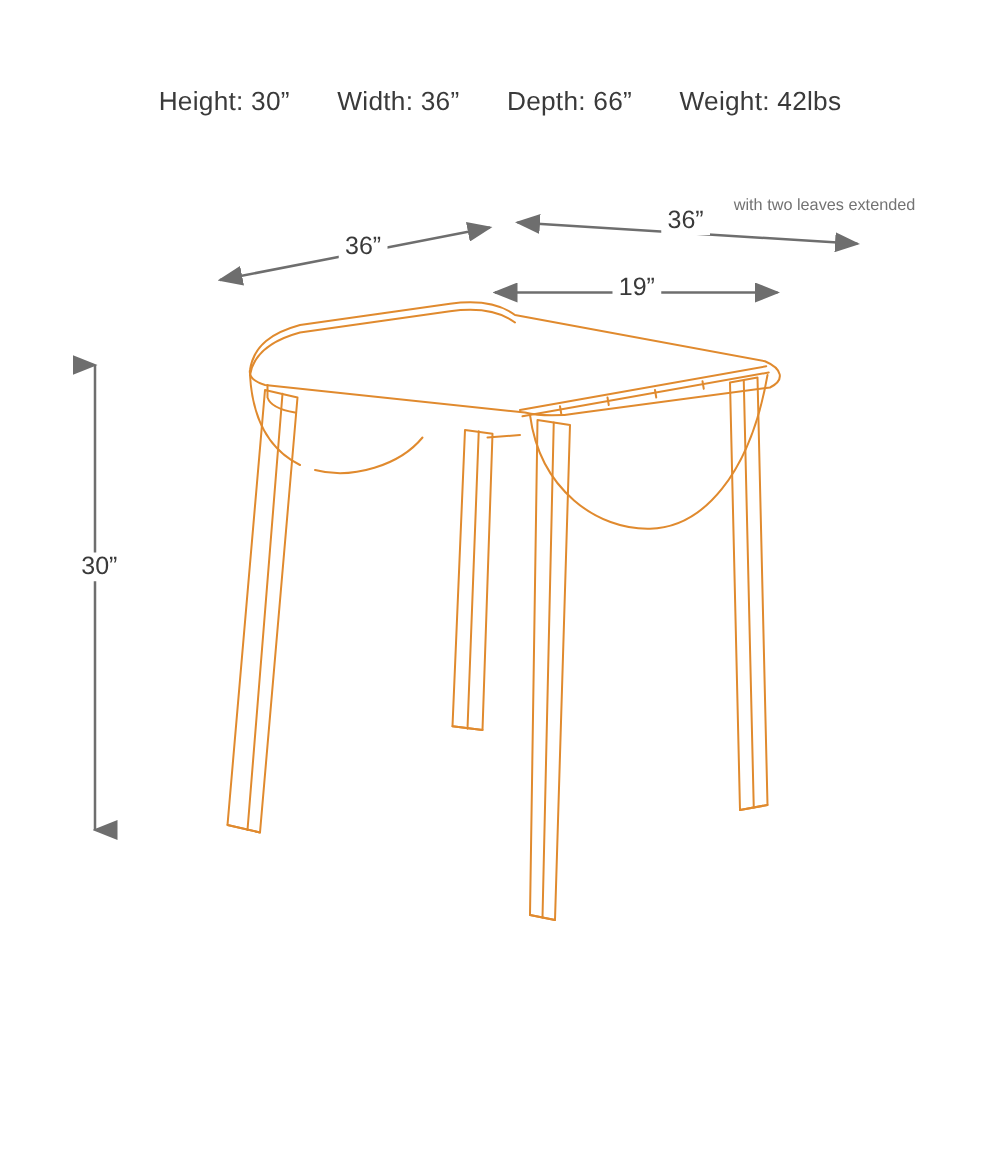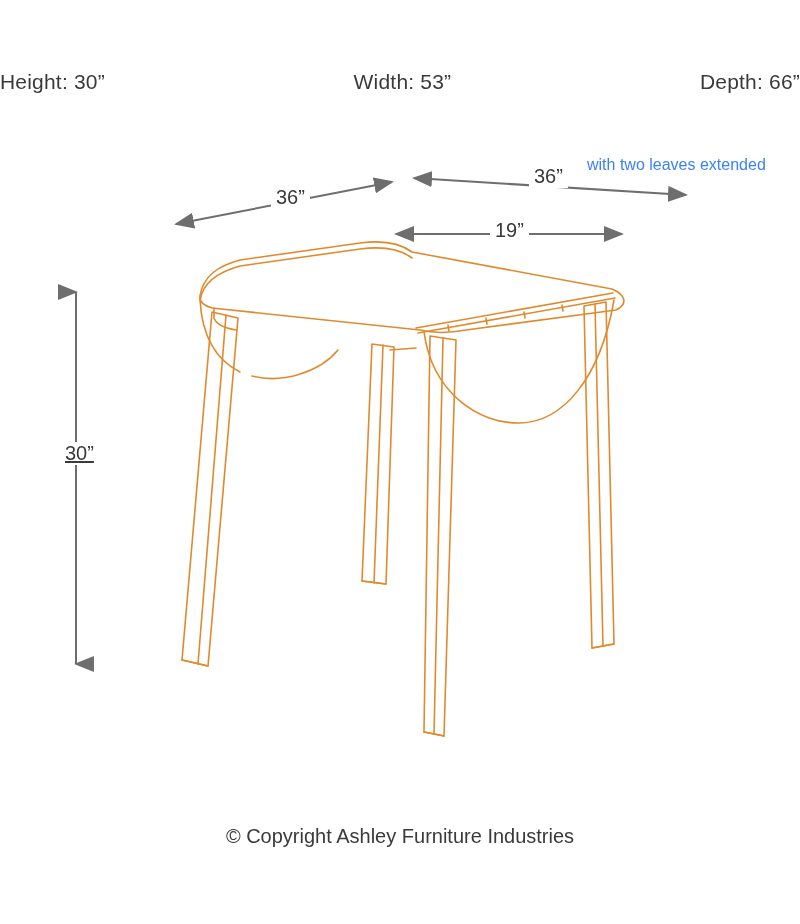--- a/index.html
+++ b/index.html
@@ -21,21 +21,21 @@
     height: 924px;
   }
 
   
   .specs {
     position: absolute;
     top: 70px;
     left: 0;
     width: 800px;
     display: flex;
-    justify-content: space-between;
+    justify-content: center;
     align-items: baseline;
     gap: 38px;
     font-size: 21px;
     color: #3a3a3a;
     white-space: nowrap;
   }
   .spec-item {
     letter-spacing: 0.2px;
   }
 
@@ -53,25 +53,25 @@
     position: absolute;
     font-size: 20px;
     color: #3a3a3a;
     background: #ffffff;
     padding: 0 5px;
     white-space: nowrap;
   }
   #lbl-left-36 { left: 271px; top: 186px; }
   #lbl-right-36 { left: 529px; top: 165px; }
   #lbl-22 { left: 490px; top: 219px; }
-  #lbl-height { left: 60px; top: 442px; text-decoration: underline; }
+  #lbl-height { left: 60px; top: 442px; }
   .note {
     position: absolute;
-    font-size: 16px;
-    color: #3b82f6;
+    font-size: 13px;
+    color: #737373;
     left: 585px;
     top: 156px;
     white-space: nowrap;
     background: #ffffff;
     padding: 0 2px;
   }
 
   
   .footer {
     position: absolute;
@@ -83,22 +83,23 @@
     color: #3a3a3a;
   }
 </style>
 </head>
 <body>
 
 <div class="page">
 
   <div class="specs">
     <span class="spec-item">Height: 30”</span>
-    <span class="spec-item">Width: 53”</span>
+    <span class="spec-item">Width: 36”</span>
     <span class="spec-item">Depth: 66”</span>
+    <span class="spec-item">Weight: 42lbs</span>
   </div>
 
   <svg class="drawing" viewBox="0 0 800 924" xmlns="http://www.w3.org/2000/svg">
     <defs>
       <marker id="arrowR" markerWidth="10" markerHeight="8" refX="9" refY="4" orient="auto">
         <path d="M0,0 L10,4 L0,8 z" fill="#6E6E6E"></path>
       </marker>
       <marker id="arrowL" markerWidth="10" markerHeight="8" refX="1" refY="4" orient="auto">
         <path d="M10,0 L0,4 L10,8 z" fill="#6E6E6E"></path>
       </marker>
@@ -176,14 +177,13 @@
       <line x1="76" y1="292" x2="76" y2="664" marker-start="url(#arrowU)" marker-end="url(#arrowD)"></line>
     </g>
   </svg>
 
   <span class="dim-label" id="lbl-left-36">36”</span>
   <span class="dim-label" id="lbl-right-36">36”</span>
   <span class="dim-label" id="lbl-22">19”</span>
   <span class="dim-label" id="lbl-height">30”</span>
   <span class="note">with two leaves extended</span>
 
-  <div class="footer">© Copyright Ashley Furniture Industries</div>
 </div>
 
 </body></html>

